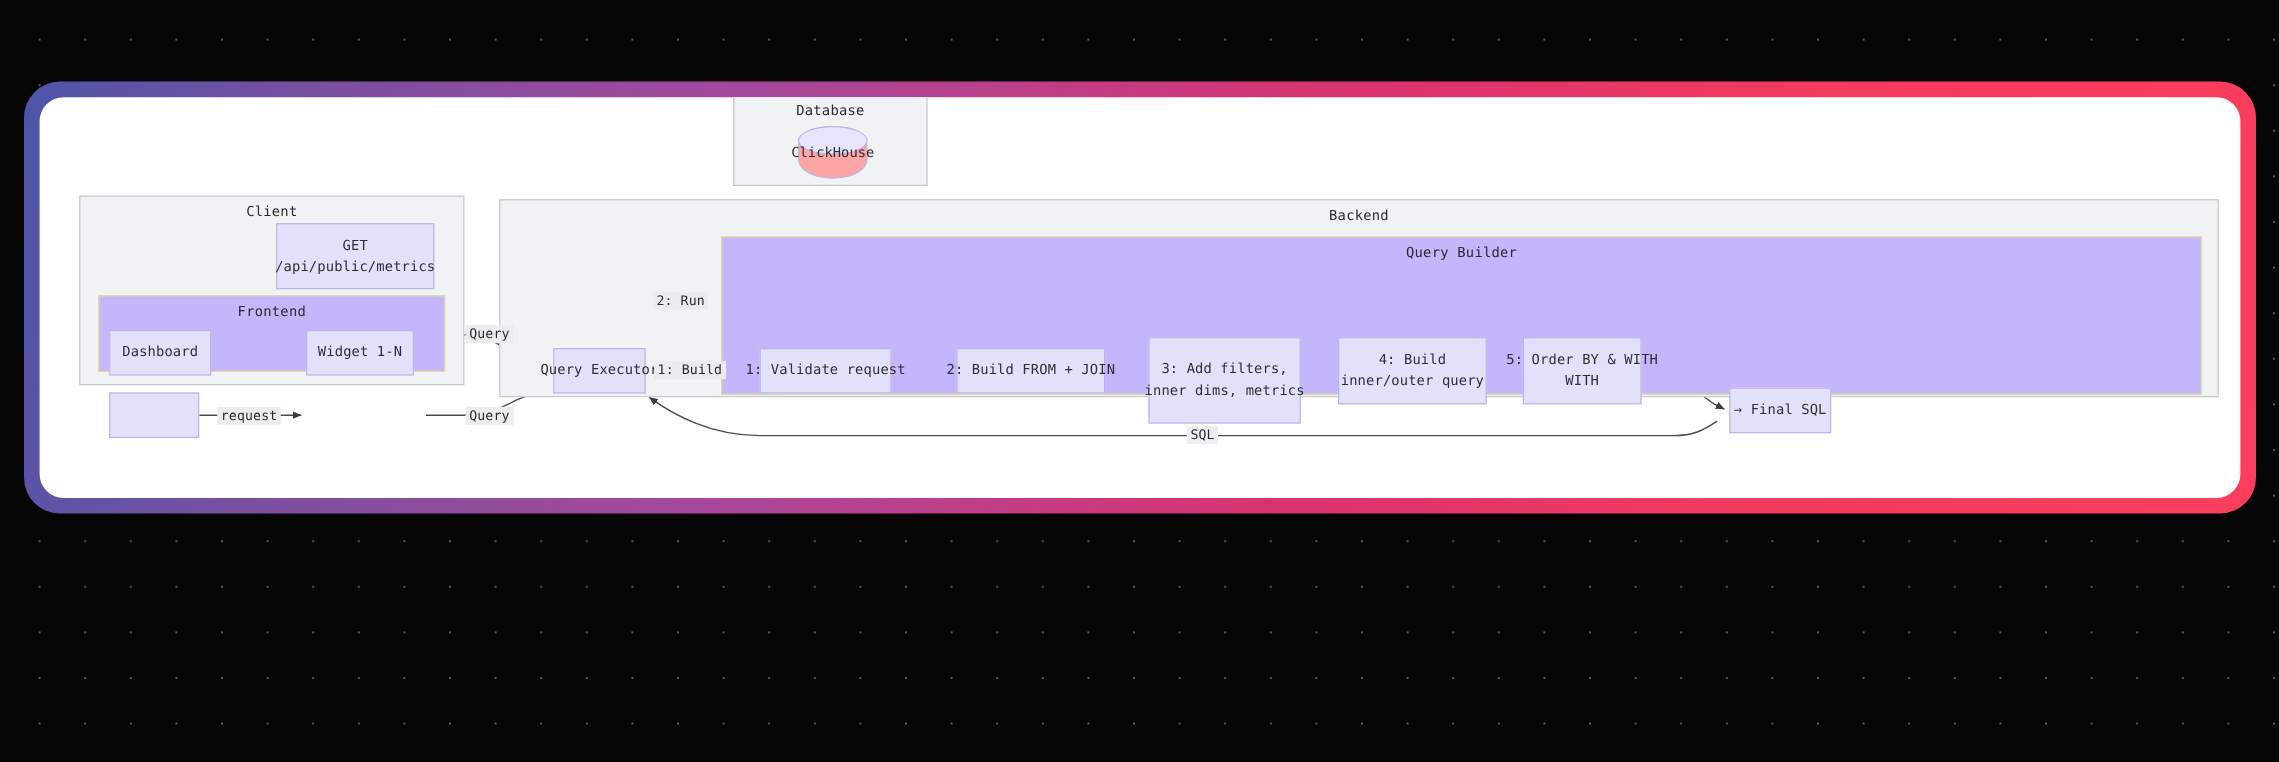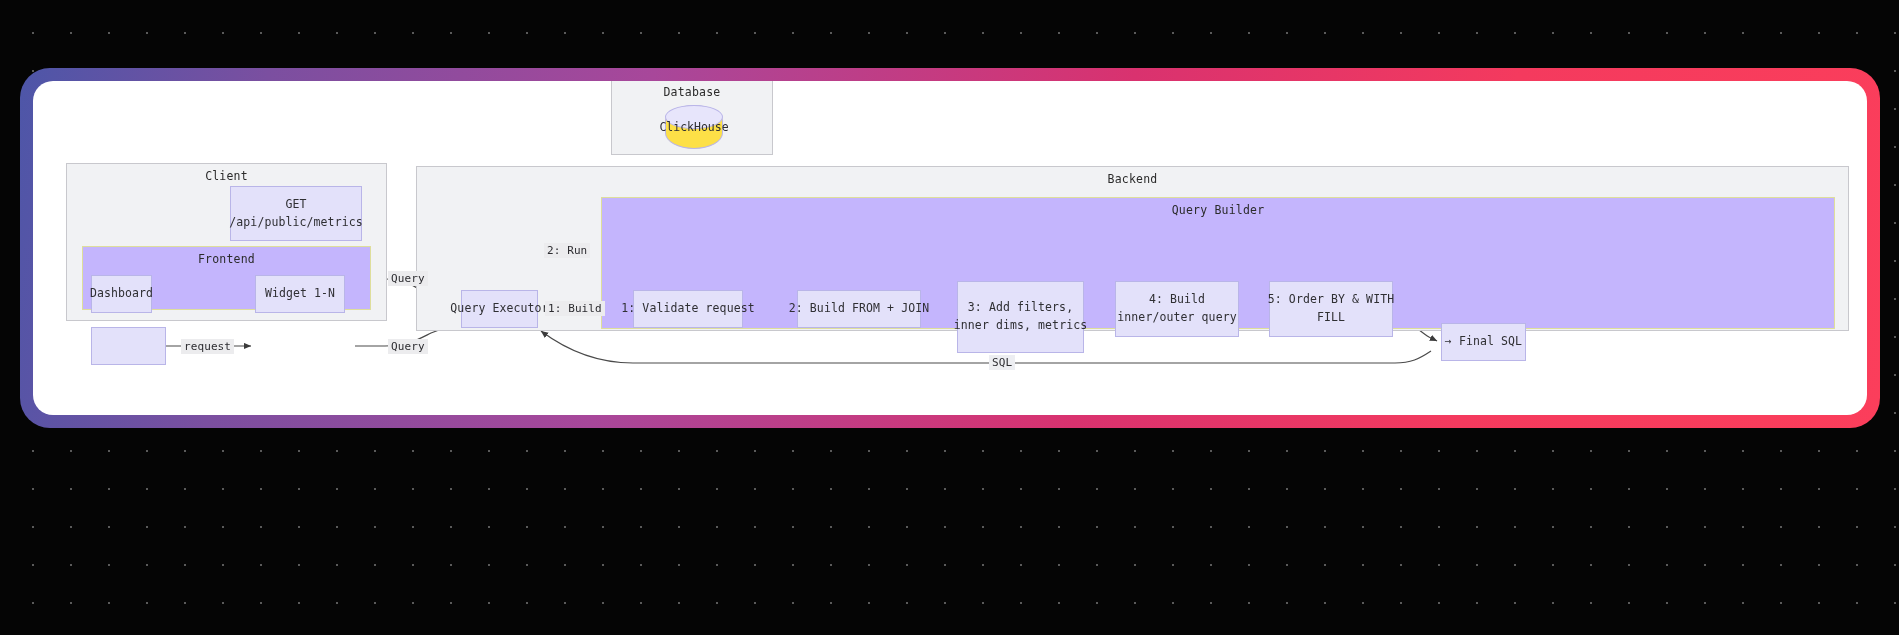--- a/index.html
+++ b/index.html
@@ -67,21 +67,21 @@
     color: #2f2f33;
     line-height: 1.55;
     text-align: center;
     letter-spacing: .1px;
   }
   .node .ln { display: block; white-space: nowrap; }
 
   
   .cylinder {
     position: absolute;
-    background: #fde047;
+    background: #fca5a5;
     border: 1px solid #b9b5e8;
     border-radius: 50% / 16px;
     display: flex; align-items: center; justify-content: center;
     font-size: 11.5px; color: #2f2f33;
   }
   .cylinder::before {
     content: "";
     position: absolute;
     left: -1px; right: -1px; top: -1px;
     height: 22px;
@@ -158,21 +158,21 @@
         <span class="ln">GET</span>
         <span class="ln">/api/public/metrics</span>
       </div>
 
       <div class="grp yellow" style="left:49px; top:165px; width:289px; height:64px;padding-left:21px;">
         <div class="grp-title">Frontend</div>
       </div>
 
       <div class="node" style="left:58px; top:246px; width:75px; height:38px; top:246px;"></div>
 
-      <div class="node" style="left:58px; top:194px; width:61px; height:38px;">
+      <div class="node" style="left:58px; top:194px; width:85px; height:38px;">
         <span class="ln">Dashboard</span>
       </div>
 
       <div class="node" style="left:222px; top:194px; width:90px; height:38px;">
         <span class="ln">Widget 1-N</span>
       </div>
 
       <div class="grp" style="left:383px; top:85px; width:1433px; height:165px;">
         <div class="grp-title">Backend</div>
       </div>
@@ -196,23 +196,23 @@
       <div class="node" style="left:924px; top:200px; width:127px; height:72px;">
         <span class="ln">3: Add filters,</span>
         <span class="ln">inner dims, metrics</span>
       </div>
 
       <div class="node" style="left:1082px; top:200px; width:124px; height:56px;">
         <span class="ln">4: Build</span>
         <span class="ln">inner/outer query</span>
       </div>
 
-      <div class="node" style="left:1236px; top:200px; width:124px; height:56px;">
+      <div class="node" style="left:1236px; top:200px; width:99px; height:56px;">
         <span class="ln">5: Order BY &amp; WITH</span>
-        <span class="ln">FILL</span>
+        <span class="ln">WITH</span>
       </div>
 
       <div class="node" style="left:1408px; top:242px; width:85px; height:38px;">
         <span class="ln">→ Final SQL</span>
       </div>
 
       <div class="elabel" style="left:148px; top:258px;"><span>request</span></div>
 
       <div class="elabel" style="left:355px; top:190px;"><span>Query</span></div>
 

